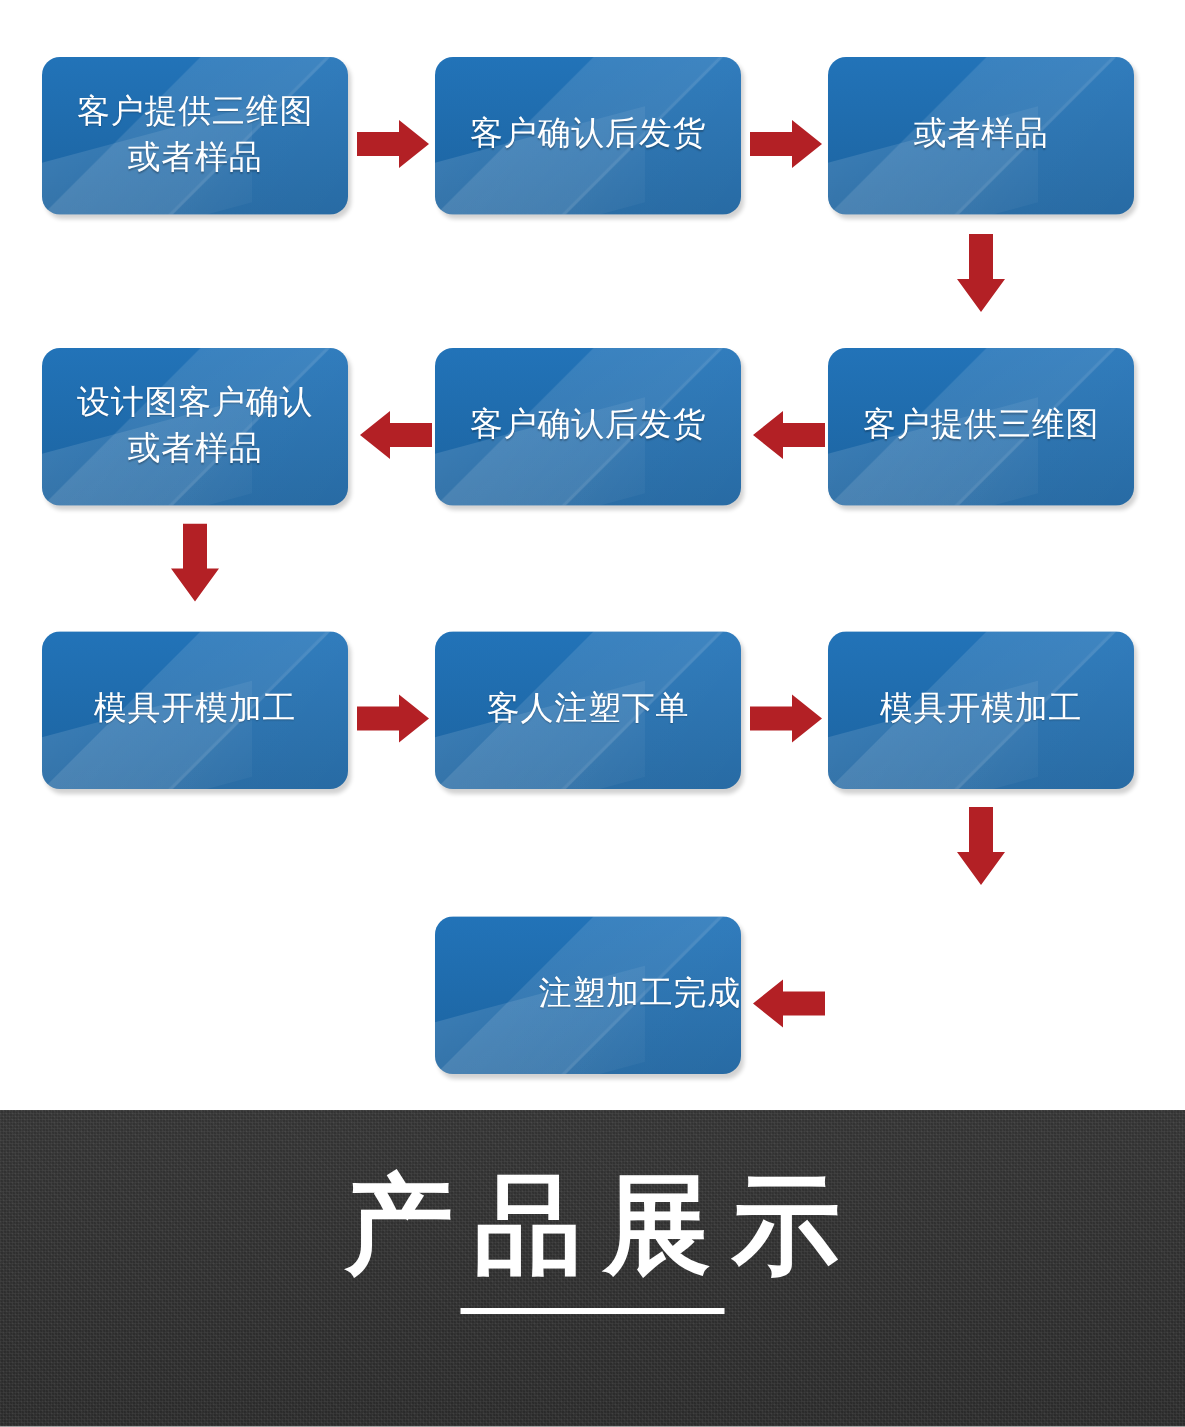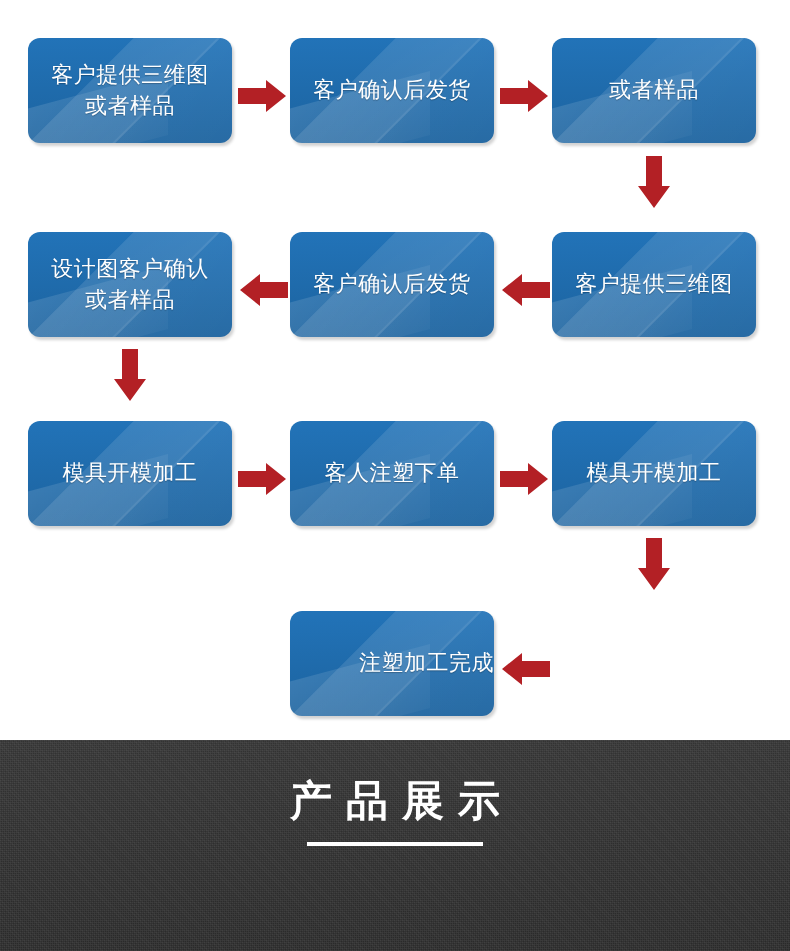--- a/index.html
+++ b/index.html
@@ -114,21 +114,21 @@
       repeating-linear-gradient(90deg, rgba(255,255,255,0.03) 0px, rgba(255,255,255,0.03) 1px, rgba(0,0,0,0.045) 1px, rgba(0,0,0,0.045) 2px),
       repeating-linear-gradient(45deg, rgba(255,255,255,0.02) 0px, rgba(255,255,255,0.02) 1px, rgba(0,0,0,0.02) 1px, rgba(0,0,0,0.02) 3px),
       linear-gradient(180deg, #383838 0%, #2f2f2f 100%);
     display: flex;
     flex-direction: column;
     align-items: center;
   }
   #banner-title {
     margin-top: 40px;
     color: #ffffff;
-    font-size: 42px;
+    font-size: 72px;
     font-weight: bold;
     letter-spacing: 14px;
     text-indent: 14px;
     line-height: 1;
     font-family: "DejaVu Sans", "Liberation Sans", sans-serif;
   }
   #banner-rule {
     margin-top: 20px;
     width: 176px;
     height: 4px;

